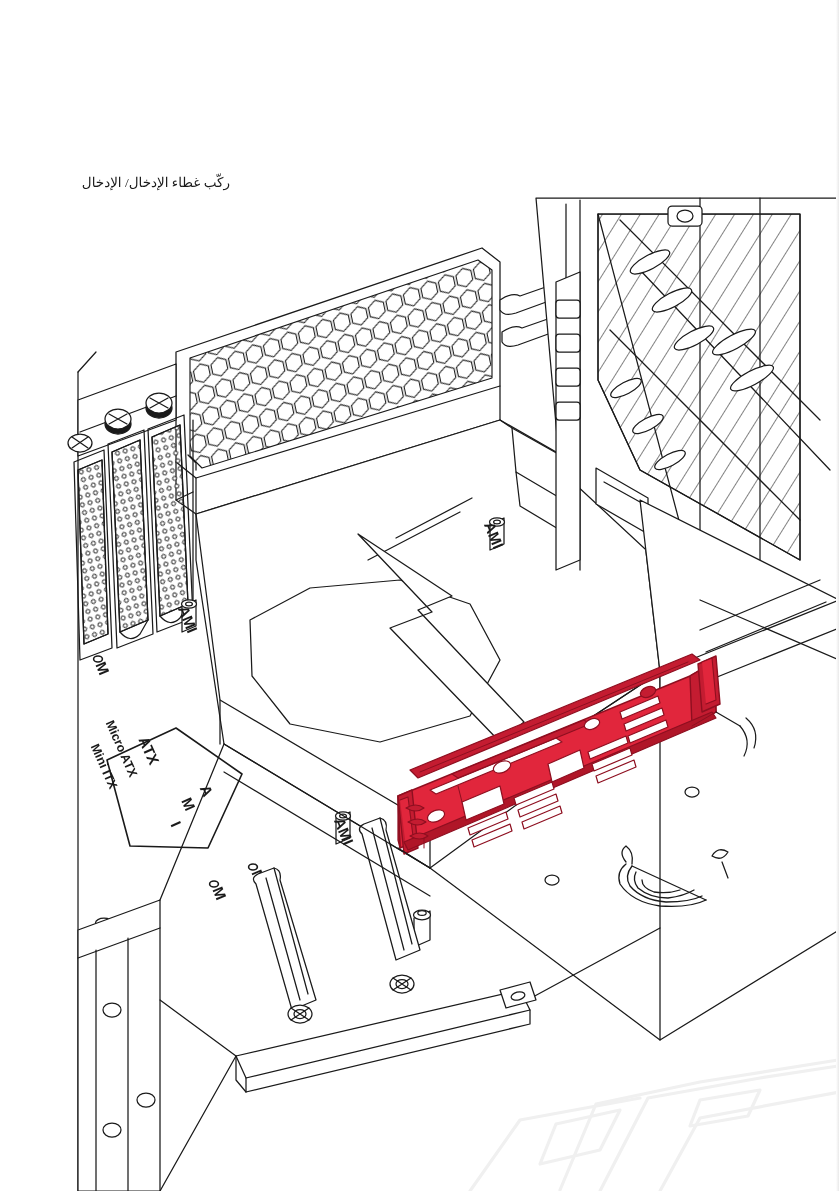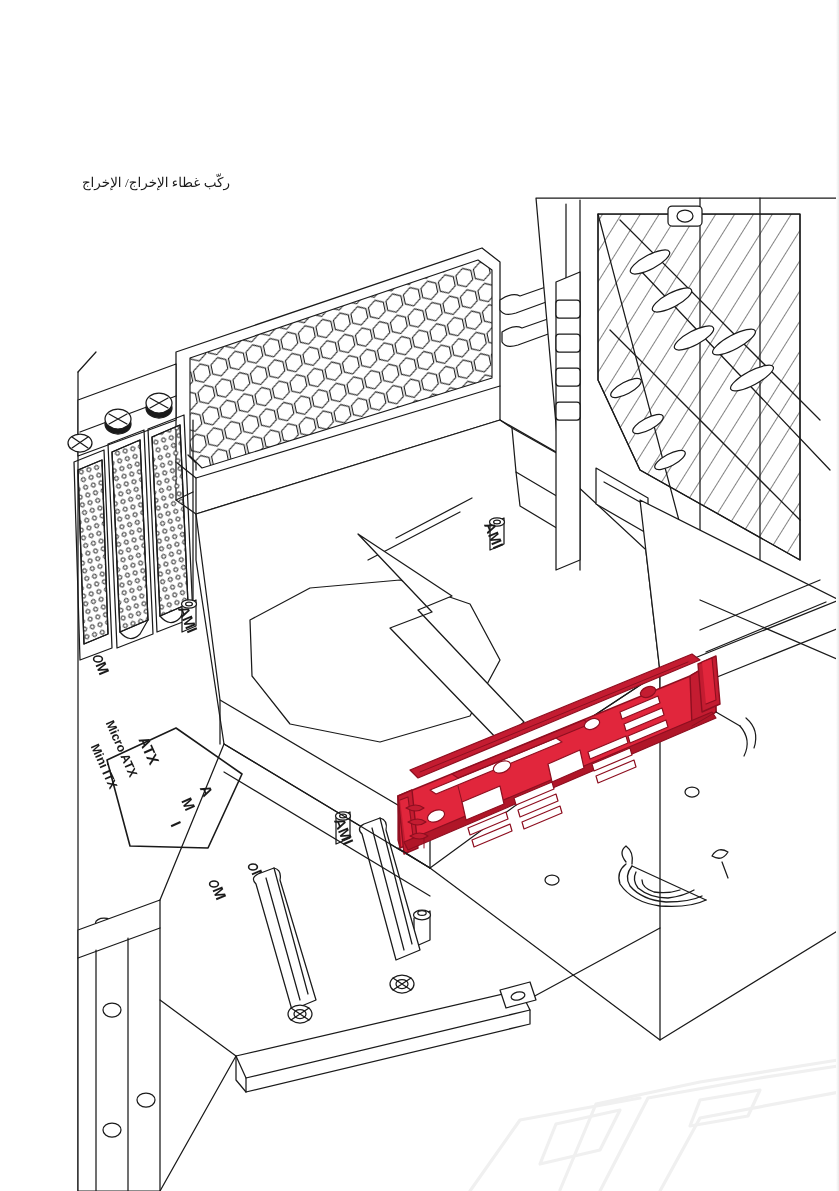--- a/index.html
+++ b/index.html
@@ -56,21 +56,21 @@
     width: 3px;
     height: 1191px;
     background: linear-gradient(to left, #e9e9e9, #ffffff);
   }
 </style>
 </head>
 <body>
 
 <div class="page">
 
-  <div class="caption">ركّب غطاء الإخراج/ الإخراج</div>
+  <div class="caption">ركّب غطاء الإدخال/ الإدخال</div>
 
   <div class="illustration">
     <svg width="839" height="1191" viewBox="0 0 839 1191" xmlns="http://www.w3.org/2000/svg">
 
       <defs>
         <clipPath id="pageClip">
           <rect x="0" y="0" width="839" height="1191"></rect>
         </clipPath>
 
         <pattern id="hexMesh" width="19" height="22" patternUnits="userSpaceOnUse" patternTransform="rotate(-20) skewX(-8) scale(0.98)">

